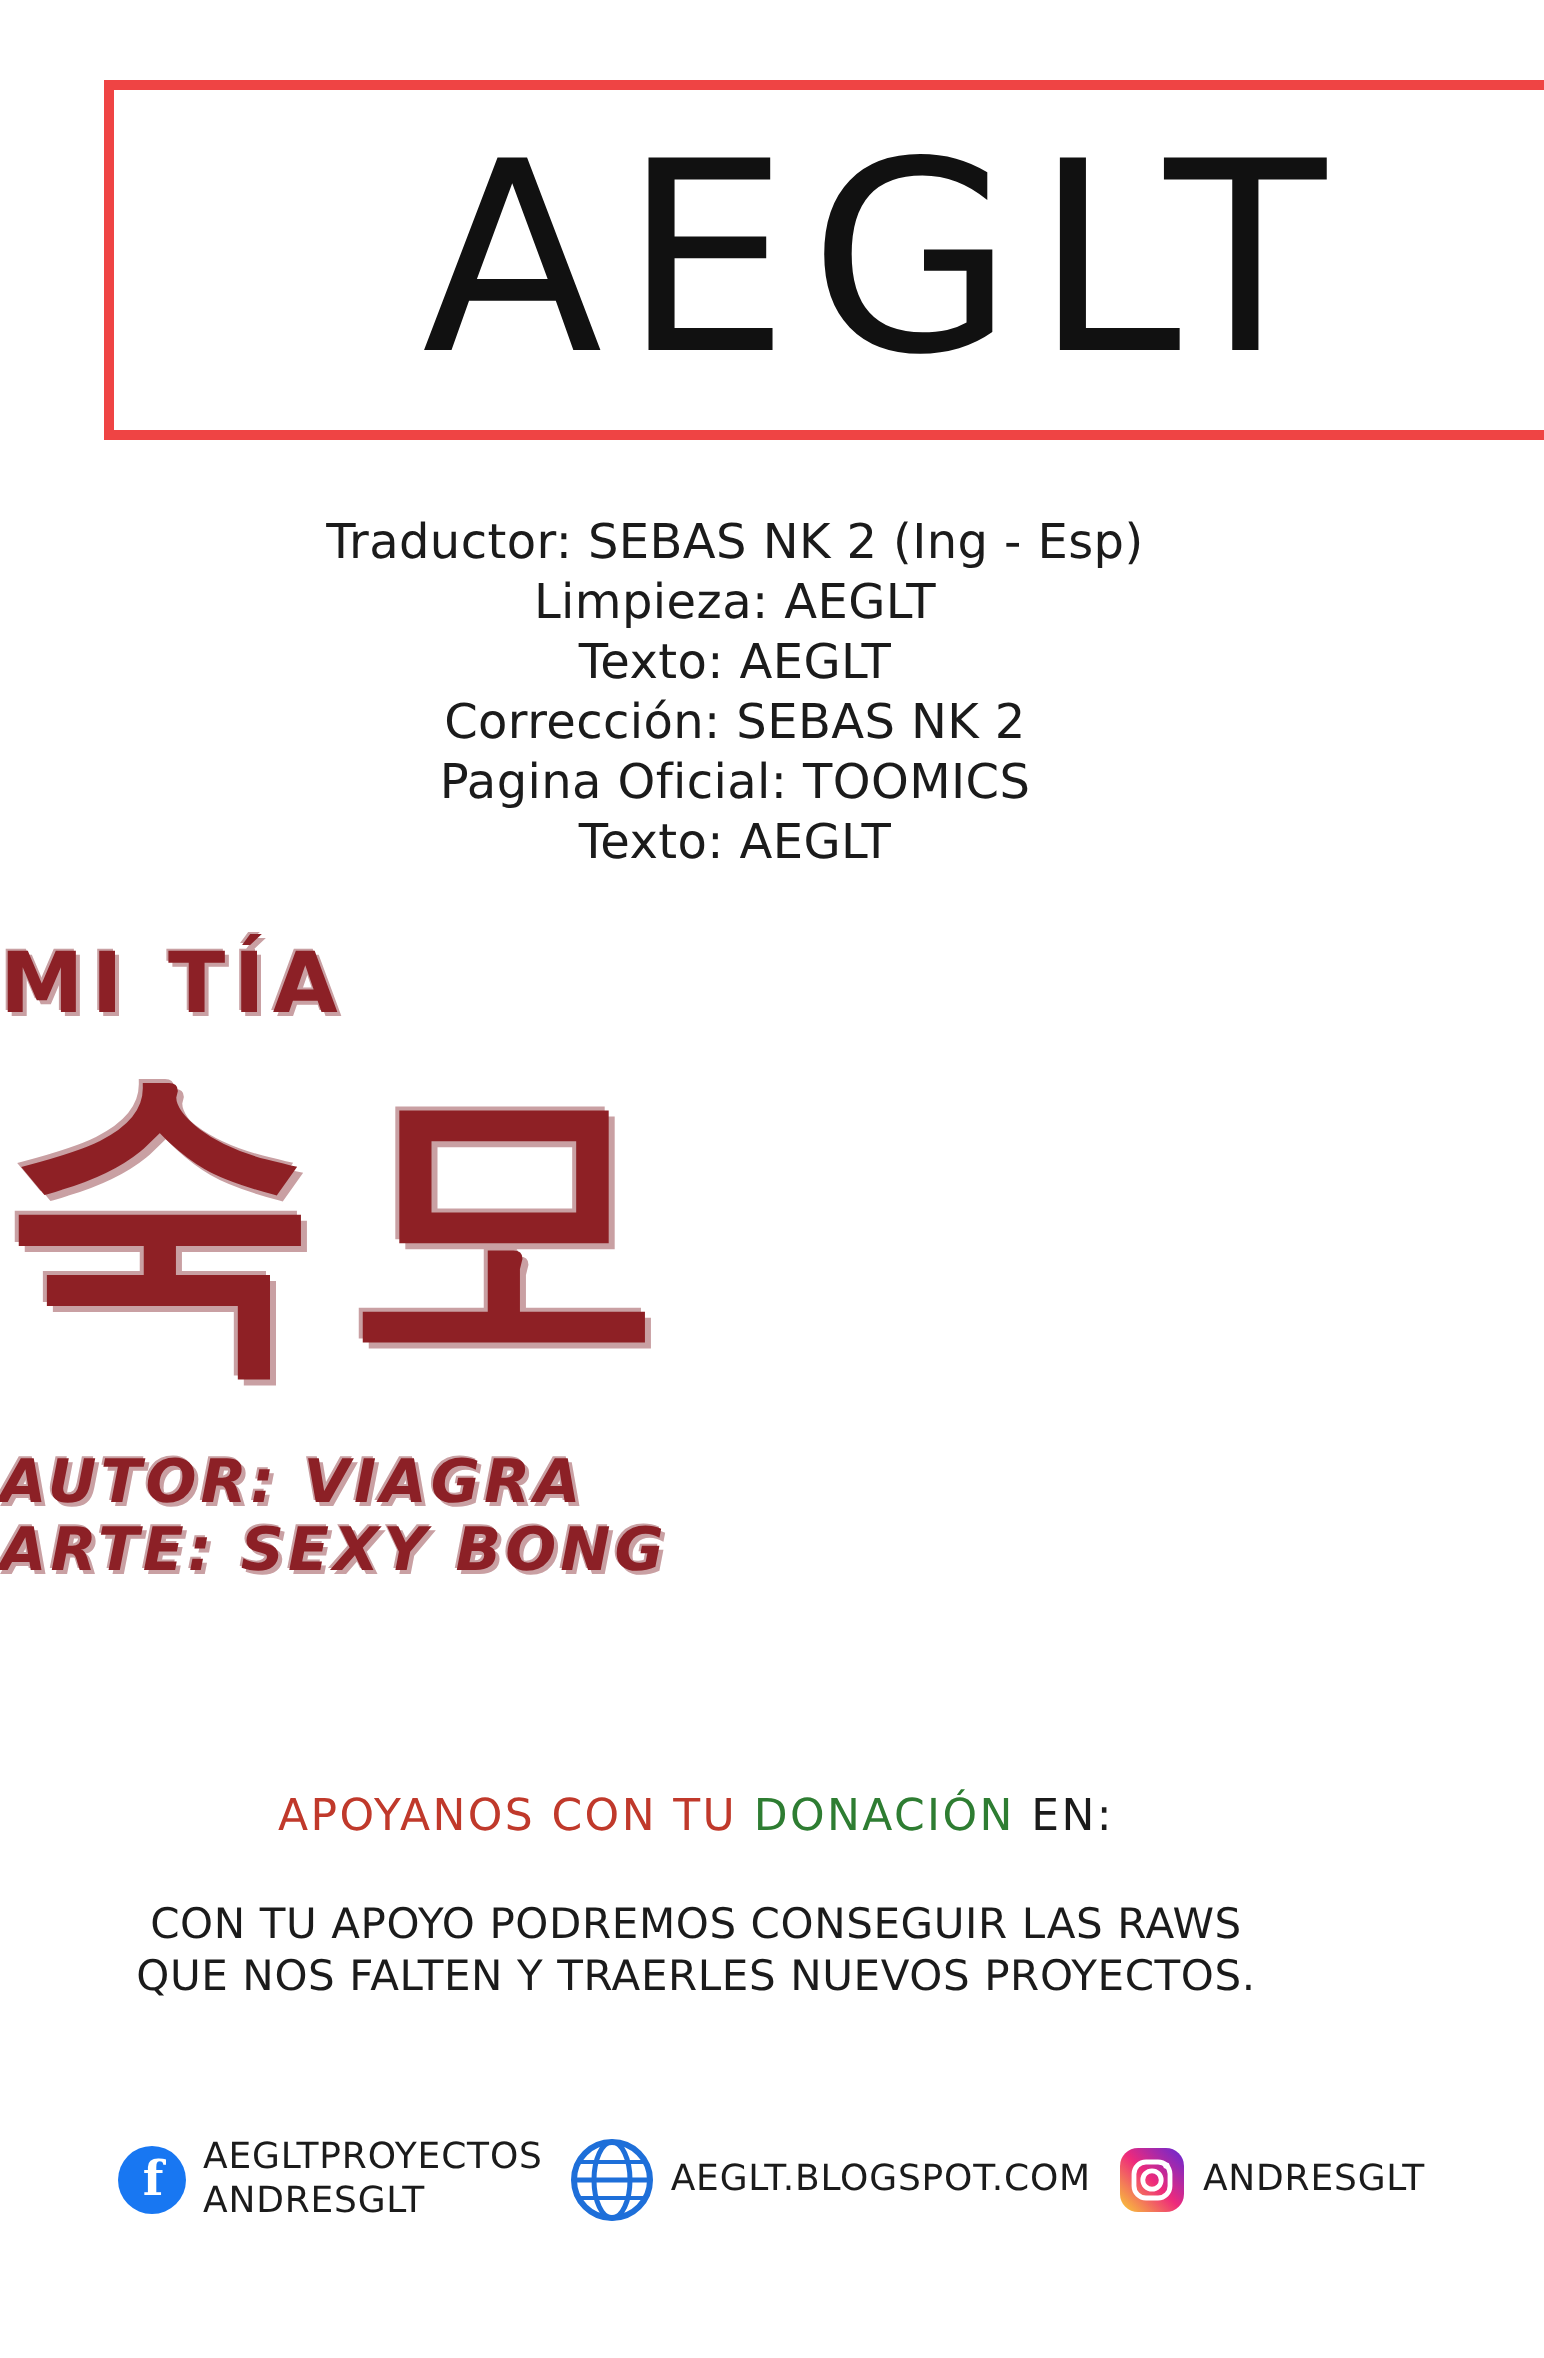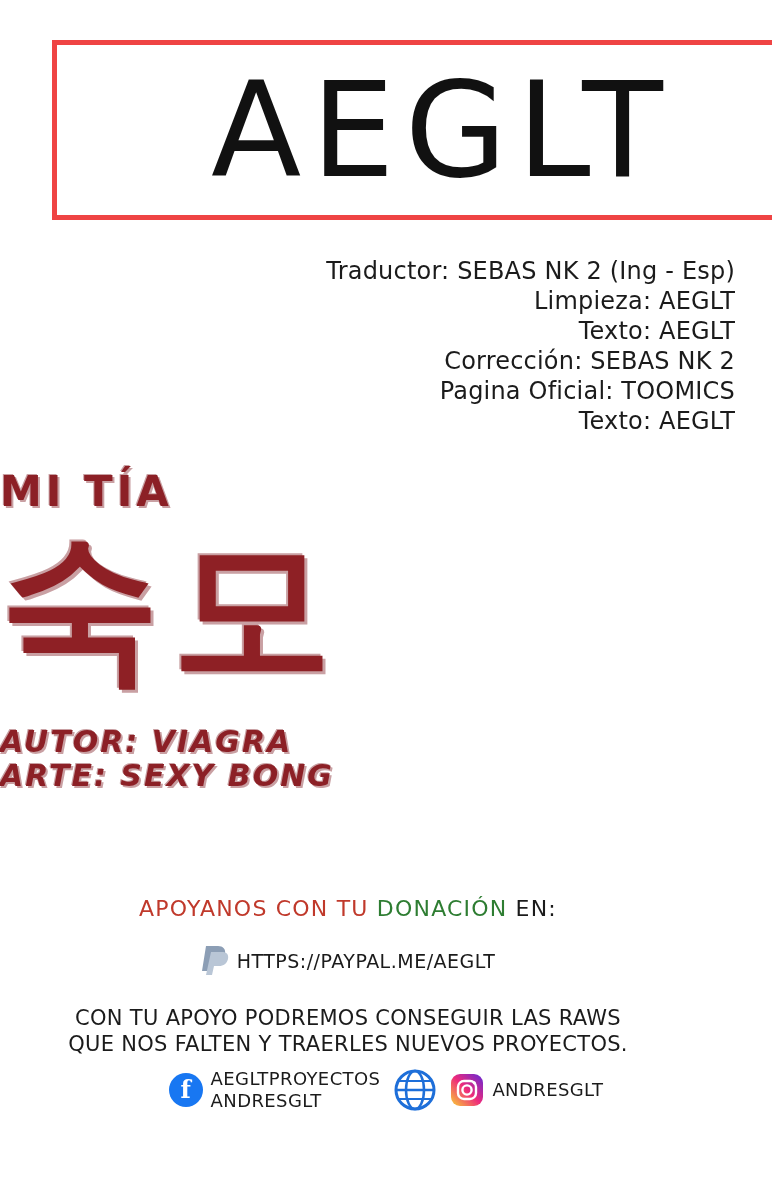--- a/index.html
+++ b/index.html
@@ -45,21 +45,21 @@
     line-height: 1;
     padding-left: 8px;
   }
 
   
   .credits {
     position: absolute;
     left: 0;
     top: 256px;
     width: 735px;
-    text-align: right;
+    text-align: center;
   }
   .credit-line {
     font-family: "DejaVu Sans", sans-serif;
     font-size: 24px;
     line-height: 30px;
     color: #1b1b1b;
     letter-spacing: 0.2px;
   }
 
   
@@ -225,29 +225,20 @@
     <div class="title-hangul">숙모</div>
     <div class="author-line first">AUTOR: VIAGRA</div>
     <div class="author-line">ARTE: SEXY BONG</div>
   </div>
 
   <div class="donation">
     <div class="donate-heading">
       <span class="c-red">APOYANOS CON TU </span><span class="c-green">DONACIÓN</span><span class="c-dark"> EN:</span>
     </div>
 
-    <div class="paypal-row">
-      <span class="paypal-mark">
-        <svg viewBox="0 0 30 36" width="30" height="36" aria-hidden="true">
-          <path d="M5 3 h12 c5 0 8 3 7 8 c-1 5 -5 8 -10 8 h-5 l-2 9 h-6 z" fill="#8c9eb5"></path>
-          <path d="M10 9 h11 c4.5 0 7 2.5 6 7 c-1 4.5 -4.5 7 -9 7 h-5 l-2 9 h-6 z" fill="#b9c6d6"></path>
-        </svg>
-      </span>
-      <span class="paypal-url">HTTPS://PAYPAL.ME/AEGLT</span>
-    </div>
 
     <div class="support-text">
       <div>CON TU APOYO PODREMOS CONSEGUIR LAS RAWS</div>
       <div>QUE NOS FALTEN Y TRAERLES NUEVOS PROYECTOS.</div>
     </div>
   </div>
 
   <div class="social-row">
 
     <div class="social-item">
@@ -261,20 +252,21 @@
     <div class="social-item">
       <span class="icon-globe">
         <svg viewBox="0 0 42 42" width="42" height="42" aria-hidden="true">
           <circle cx="21" cy="21" r="19" fill="#ffffff" stroke="#1e6fd9" stroke-width="3"></circle>
           <ellipse cx="21" cy="21" rx="9" ry="19" fill="none" stroke="#1e6fd9" stroke-width="2.5"></ellipse>
           <line x1="2" y1="21" x2="40" y2="21" stroke="#1e6fd9" stroke-width="2.5"></line>
           <path d="M5 12 h32" stroke="#1e6fd9" stroke-width="2"></path>
           <path d="M5 30 h32" stroke="#1e6fd9" stroke-width="2"></path>
         </svg>
       </span>
+      <span class="social-labels">AEGLT.BLOGSPOT.COM</span>
     </div>
 
     <div class="social-item">
       <span class="icon-ig">
         <svg viewBox="0 0 34 34" width="34" height="34" aria-hidden="true">
           <defs>
             <linearGradient id="igg" x1="0" y1="1" x2="1" y2="0">
               <stop offset="0%" stop-color="#f9ce34"></stop>
               <stop offset="50%" stop-color="#ee2a7b"></stop>
               <stop offset="100%" stop-color="#6228d7"></stop>

